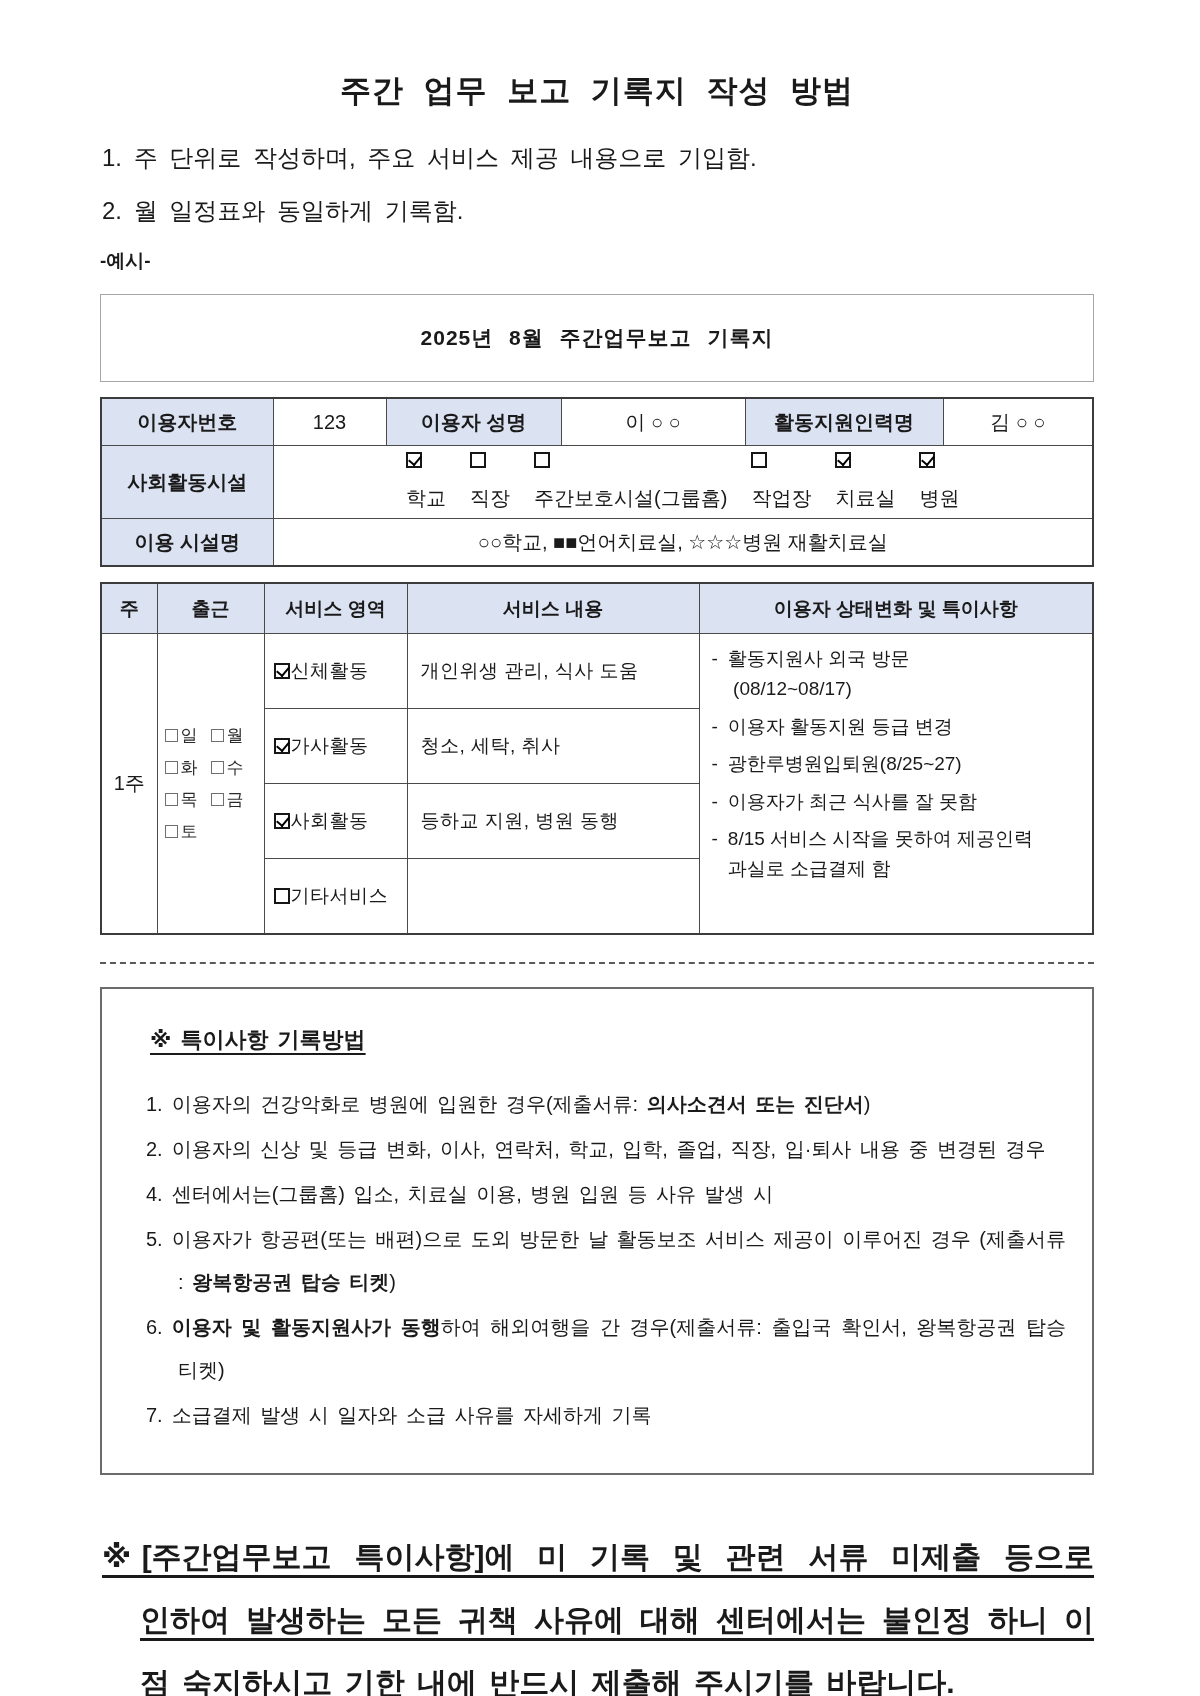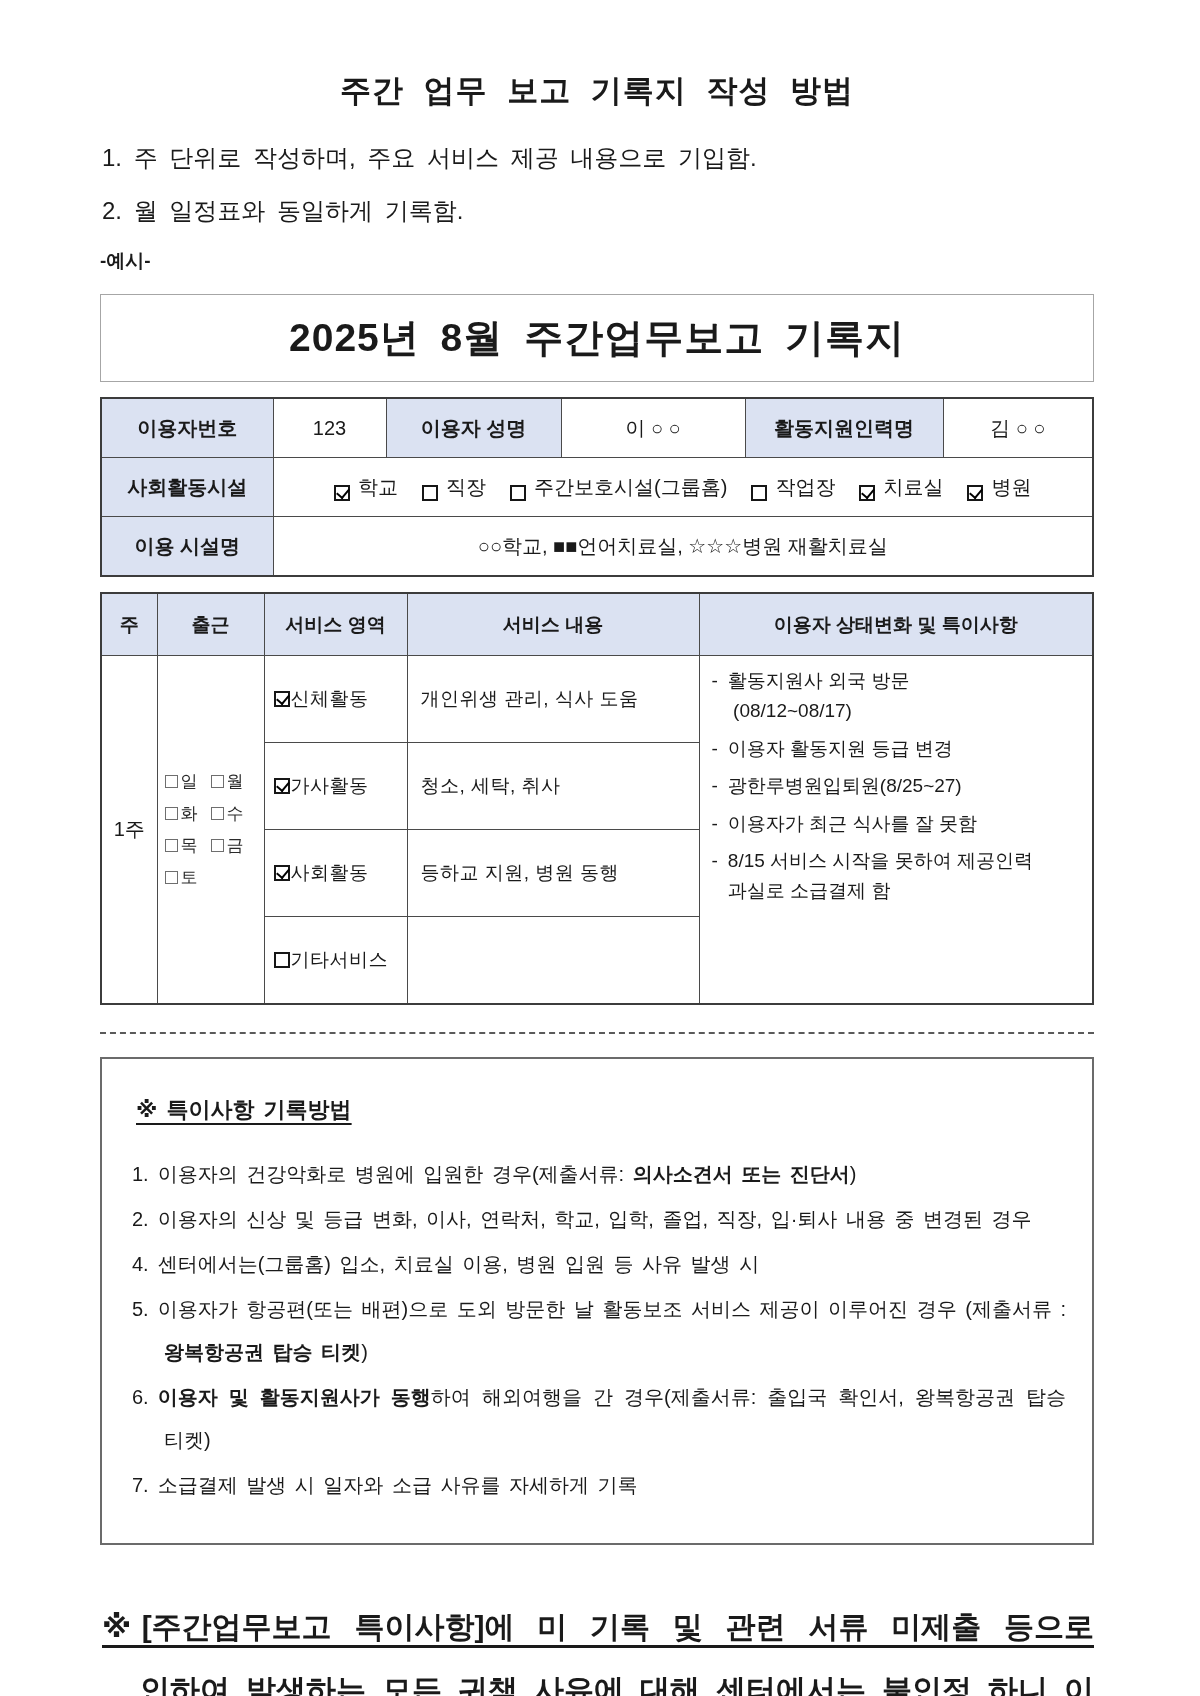--- a/index.html
+++ b/index.html
@@ -18,37 +18,37 @@
   }
   .intro-item { font-size:24px; word-spacing:5px; margin:0 0 21px 2px; }
   .example-label { font-size:19px; font-weight:bold; margin:8px 0 20px; }
 
   
   .report-title-box {
     border:1px solid #a6a6a6; height:86px;
     display:flex; align-items:center; justify-content:center;
     margin-bottom:15px;
   }
-  .report-title { font-size:39px; font-weight:bold; word-spacing:9px; letter-spacing:1px; }
+  .report-title { font-size:21px; font-weight:bold; word-spacing:9px; letter-spacing:1px; }
 
   
   table { border-collapse:collapse; width:100%; table-layout:fixed; }
   .info-table, .week-table { border:2px solid #3c3c3c; }
   .info-table td, .week-table td, .week-table th {
     border:1px solid #4a4a4a; text-align:center; vertical-align:middle;
-    padding:12px 6px; overflow:hidden;
+    padding:6px 6px; overflow:hidden;
   }
   .hdr { background:#dbe2f2; font-weight:bold; }
 
   .info-table { font-size:20px; }
   .info-table td { height:34px; }
 
   
   .opts { display:flex; justify-content:center; align-items:center; gap:24px; }
-  .opt { display:inline-flex; align-items:flex-end; gap:8px; white-space:nowrap; }
+  .opt { display:inline-flex; align-items:flex-start; gap:17px; white-space:nowrap;flex-direction:column; }
 
   
   .cb { display:inline-block; width:16px; height:16px; border:2px solid #161616;
         position:relative; box-sizing:border-box; flex:0 0 auto; background:#fff; }
   .cb.checked::after {
     content:""; position:absolute; left:3px; top:-1px; width:6px; height:10px;
     border-right:2.5px solid #000; border-bottom:2.5px solid #000; transform:rotate(40deg);
   }
   .cb.sm { width:13px; height:13px; border:1.5px solid #6e6e6e; }
 
@@ -69,21 +69,21 @@
   .notes-cell { text-align:left !important; vertical-align:top !important;
                 padding:10px 8px 6px 12px !important; font-size:19px; }
   .note { display:flex; gap:10px; margin-bottom:7px; line-height:1.6; }
   .note .dash { flex:0 0 auto; }
   .note-text { white-space:pre-line; word-break:keep-all; }
 
   
   .dashed-sep { border:none; border-top:2px dashed #5a5a5a; margin:27px 0 23px; }
 
   
-  .rules-box { border:2px solid #6b6b6b; padding:30px 26px 34px 30px; margin-bottom:50px; }
+  .rules-box { border:2px solid #6b6b6b; padding:30px 26px 34px 44px; margin-bottom:50px; }
   .rules-heading {
     font-size:22px; font-weight:bold; margin:6px 0 28px 4px;
     text-decoration:underline; text-underline-offset:6px; word-spacing:3px;
   }
   .inst {
     font-size:20px; line-height:2.15; margin:0 0 2px;
     padding-left:32px; text-indent:-32px;
     text-align:justify; word-break:keep-all; word-spacing:3px;
   }
   .inst-num { margin-right:9px; }

